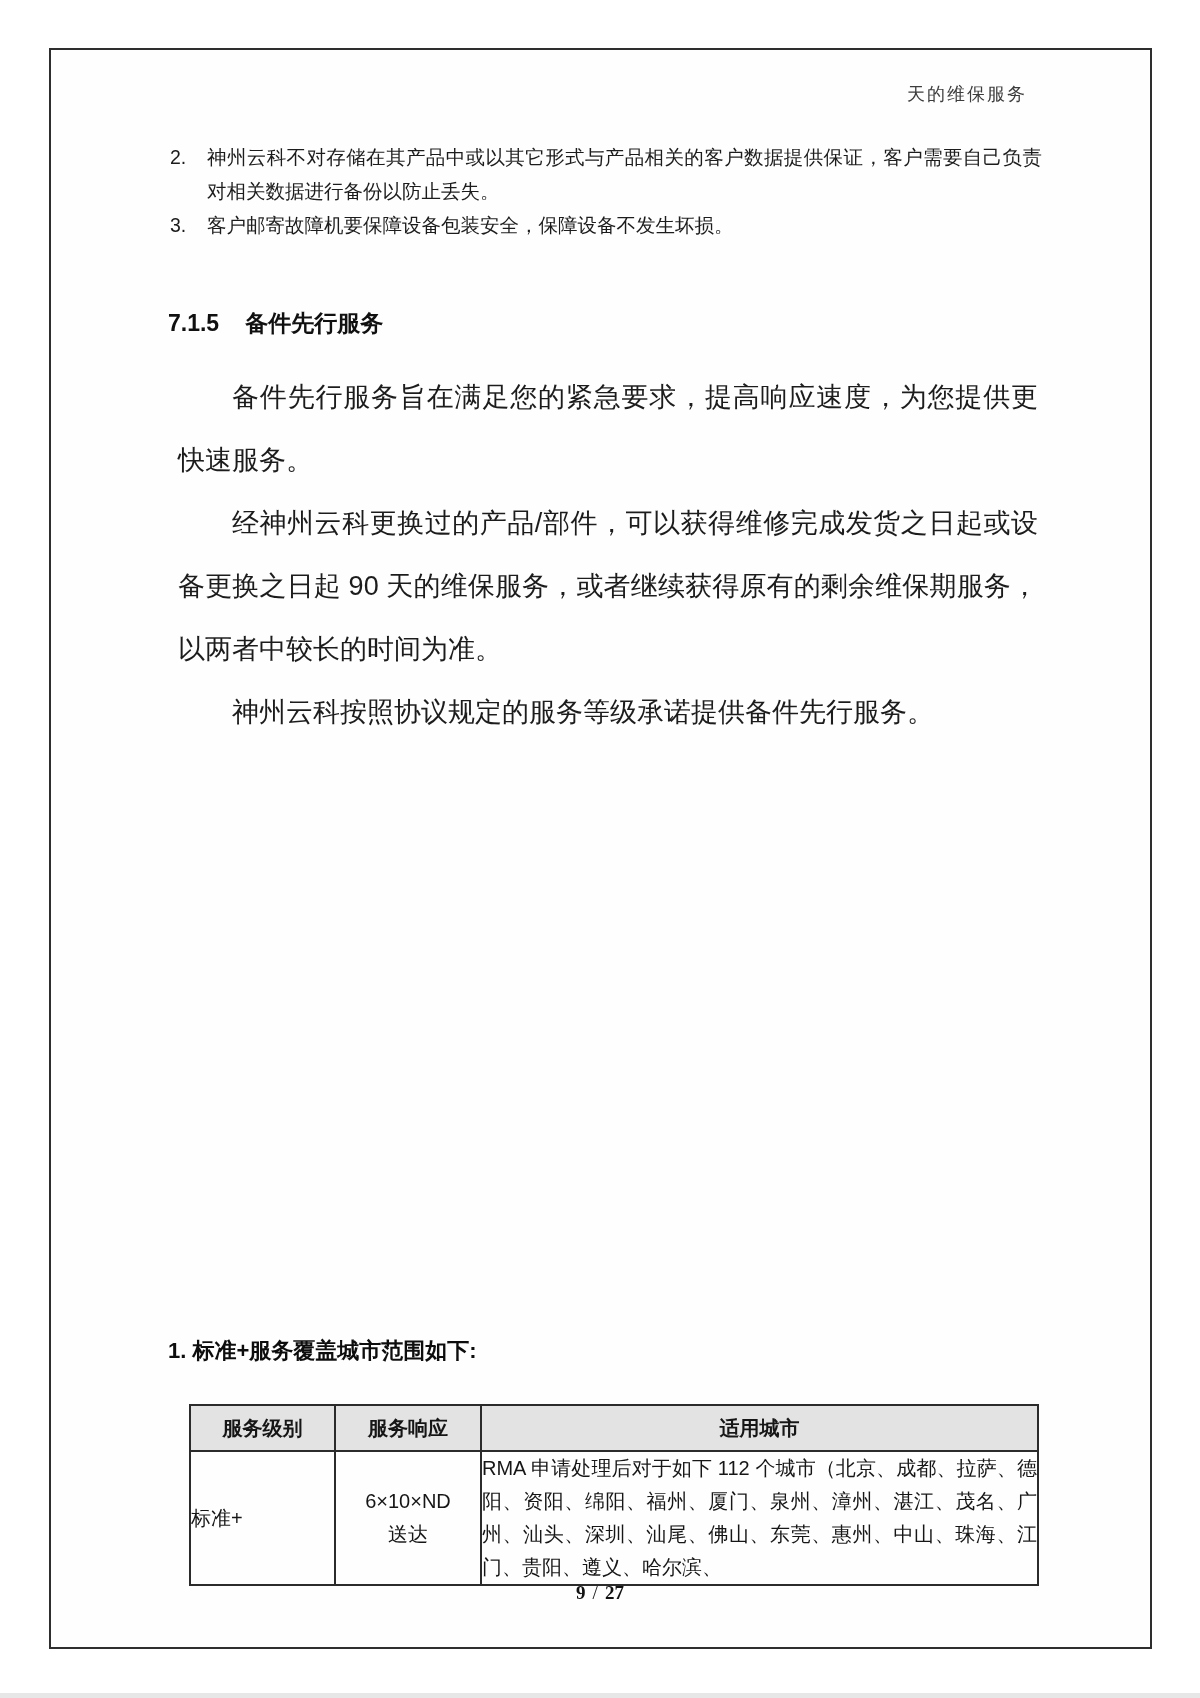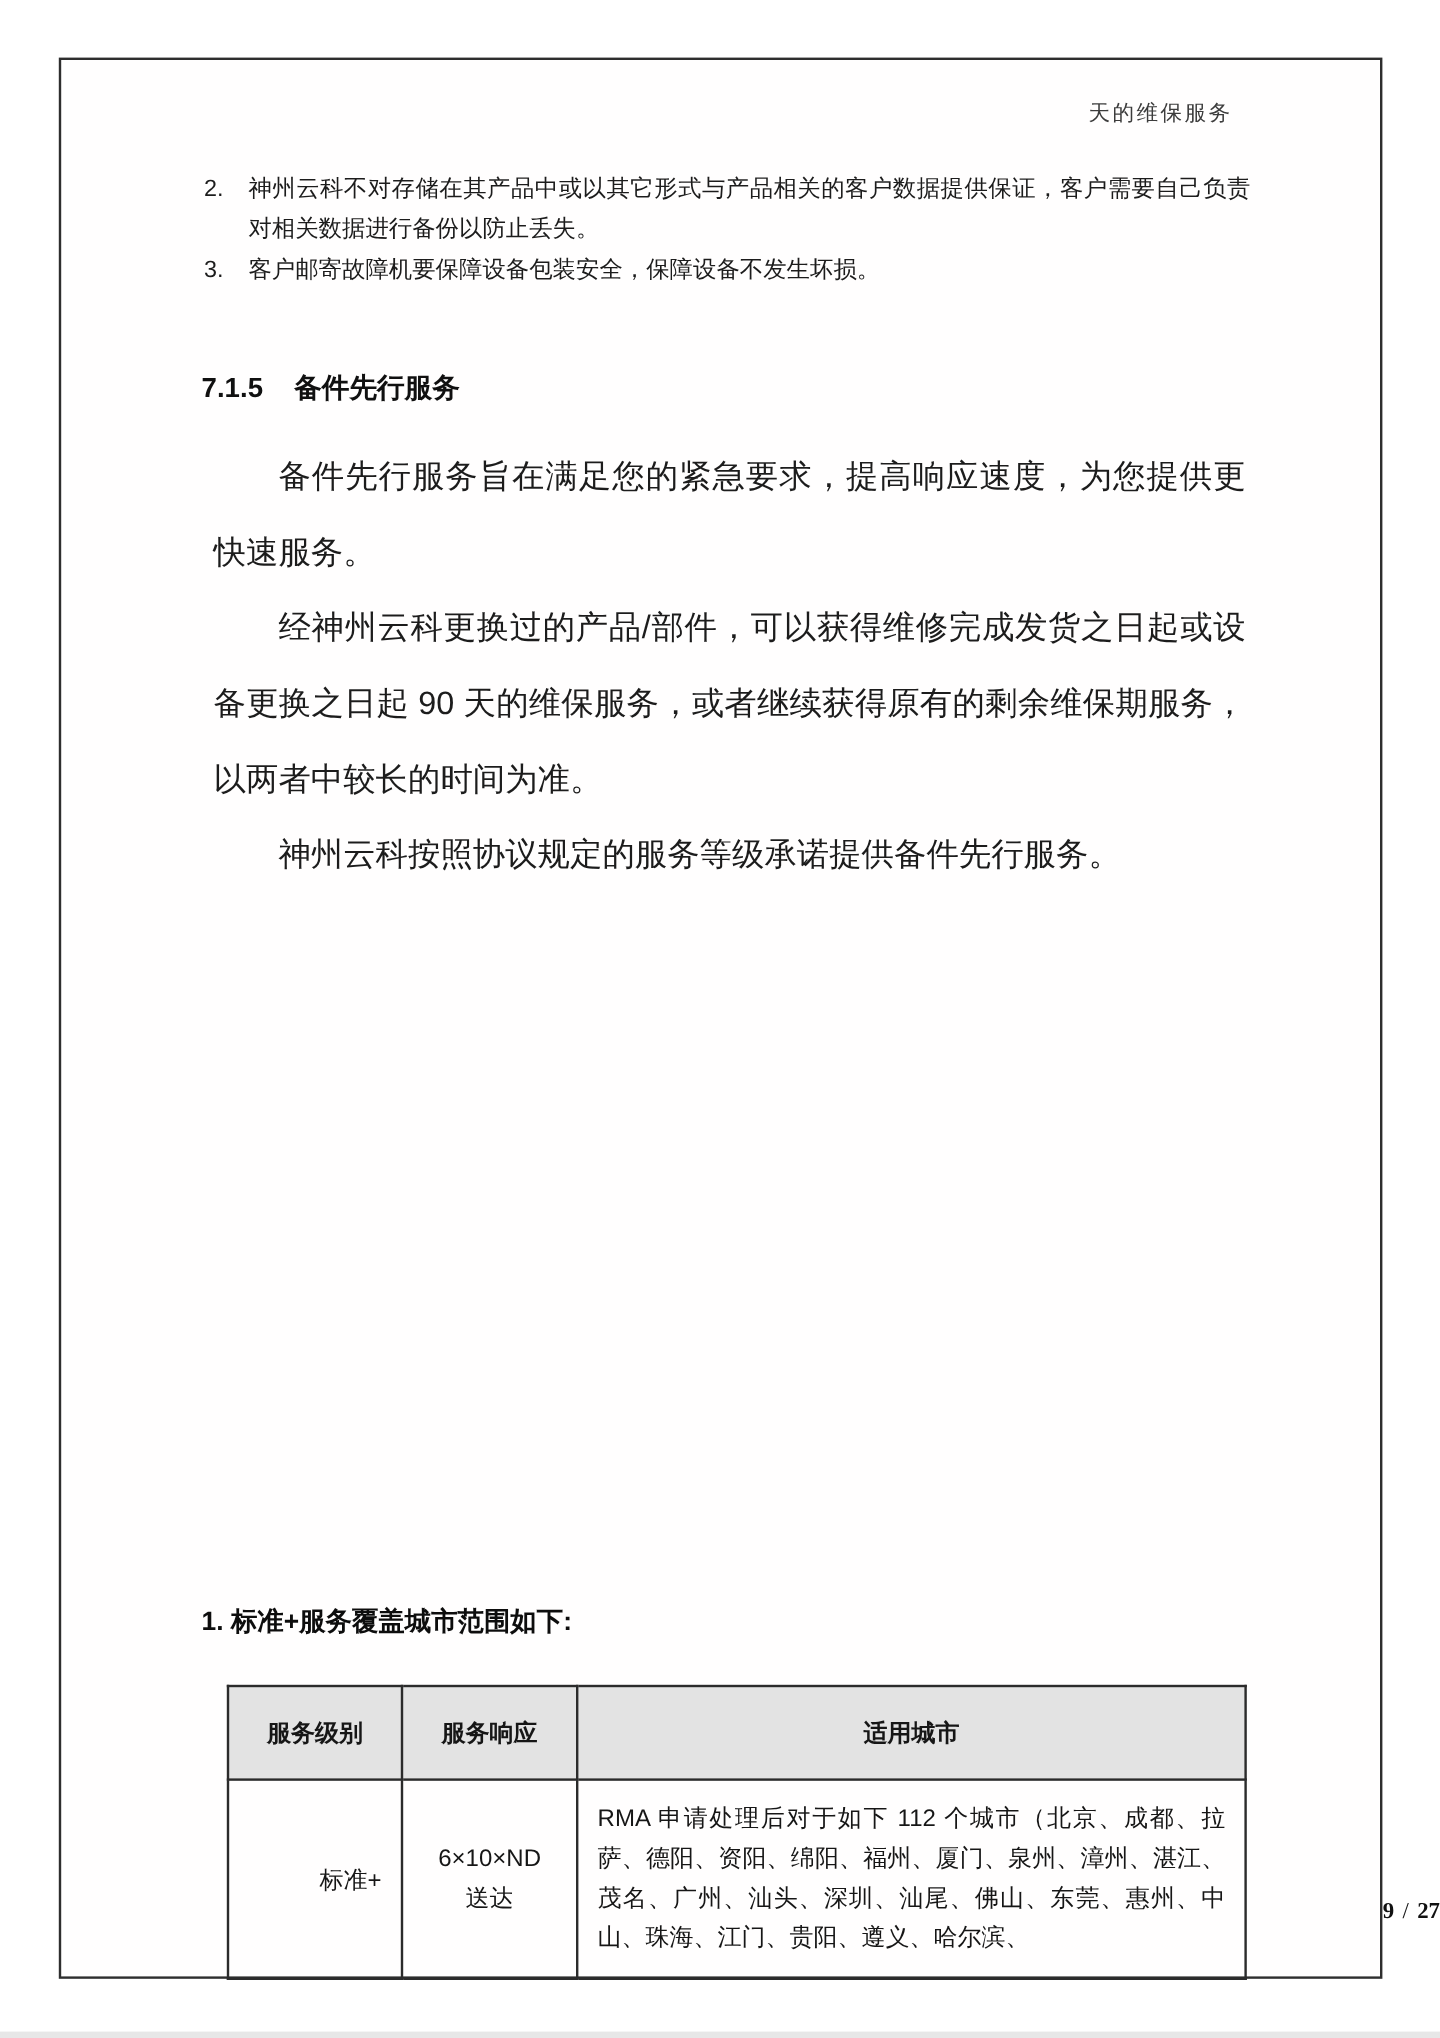--- a/index.html
+++ b/index.html
@@ -40,35 +40,35 @@
   .body-text p { margin: 0; text-indent: 2em; }
   .coverage-heading {
     position: absolute; top: 1336px; left: 168px;
     font-size: 22px; font-weight: 700; color: #0d0d0d;
   }
   table.svc {
     position: absolute; left: 189px; top: 1404px; width: 848px;
     border-collapse: collapse; table-layout: fixed;
     font-size: 20px; color: #161616;
   }
-  table.svc th, table.svc td { border: 2px solid #2b2b2b; padding: 16px; }
+  table.svc th, table.svc td { border: 2px solid #2b2b2b; padding: 0; }
   table.svc th {
     background: #e3e3e3; height: 44px;
     font-weight: 700; text-align: center;
   }
-  td.level { text-align: right; height: 99px; }
+  td.level { text-align: left; height: 99px; }
   td.response { text-align: center; line-height: 33px; }
   td.cities {
     padding: 1px 5px 0 5px; line-height: 33px;
     text-align: justify; vertical-align: top;
     height: 99px; overflow: hidden;
   }
   .doc-footer {
     position: absolute; top: 1582px; left: 0; width: 1200px;
-    text-align: right;
+    text-align: center;
     font-family: "Liberation Serif", serif;
     font-size: 19px; font-weight: 700; color: #111111;
   }
   .doc-footer .sep { font-weight: 400; margin: 0 7px; }
   .bottom-edge {
     position: absolute; left: 0; bottom: 0;
     width: 1200px; height: 5px; background: #e7e7e7;
   }
 </style>
 </head>

